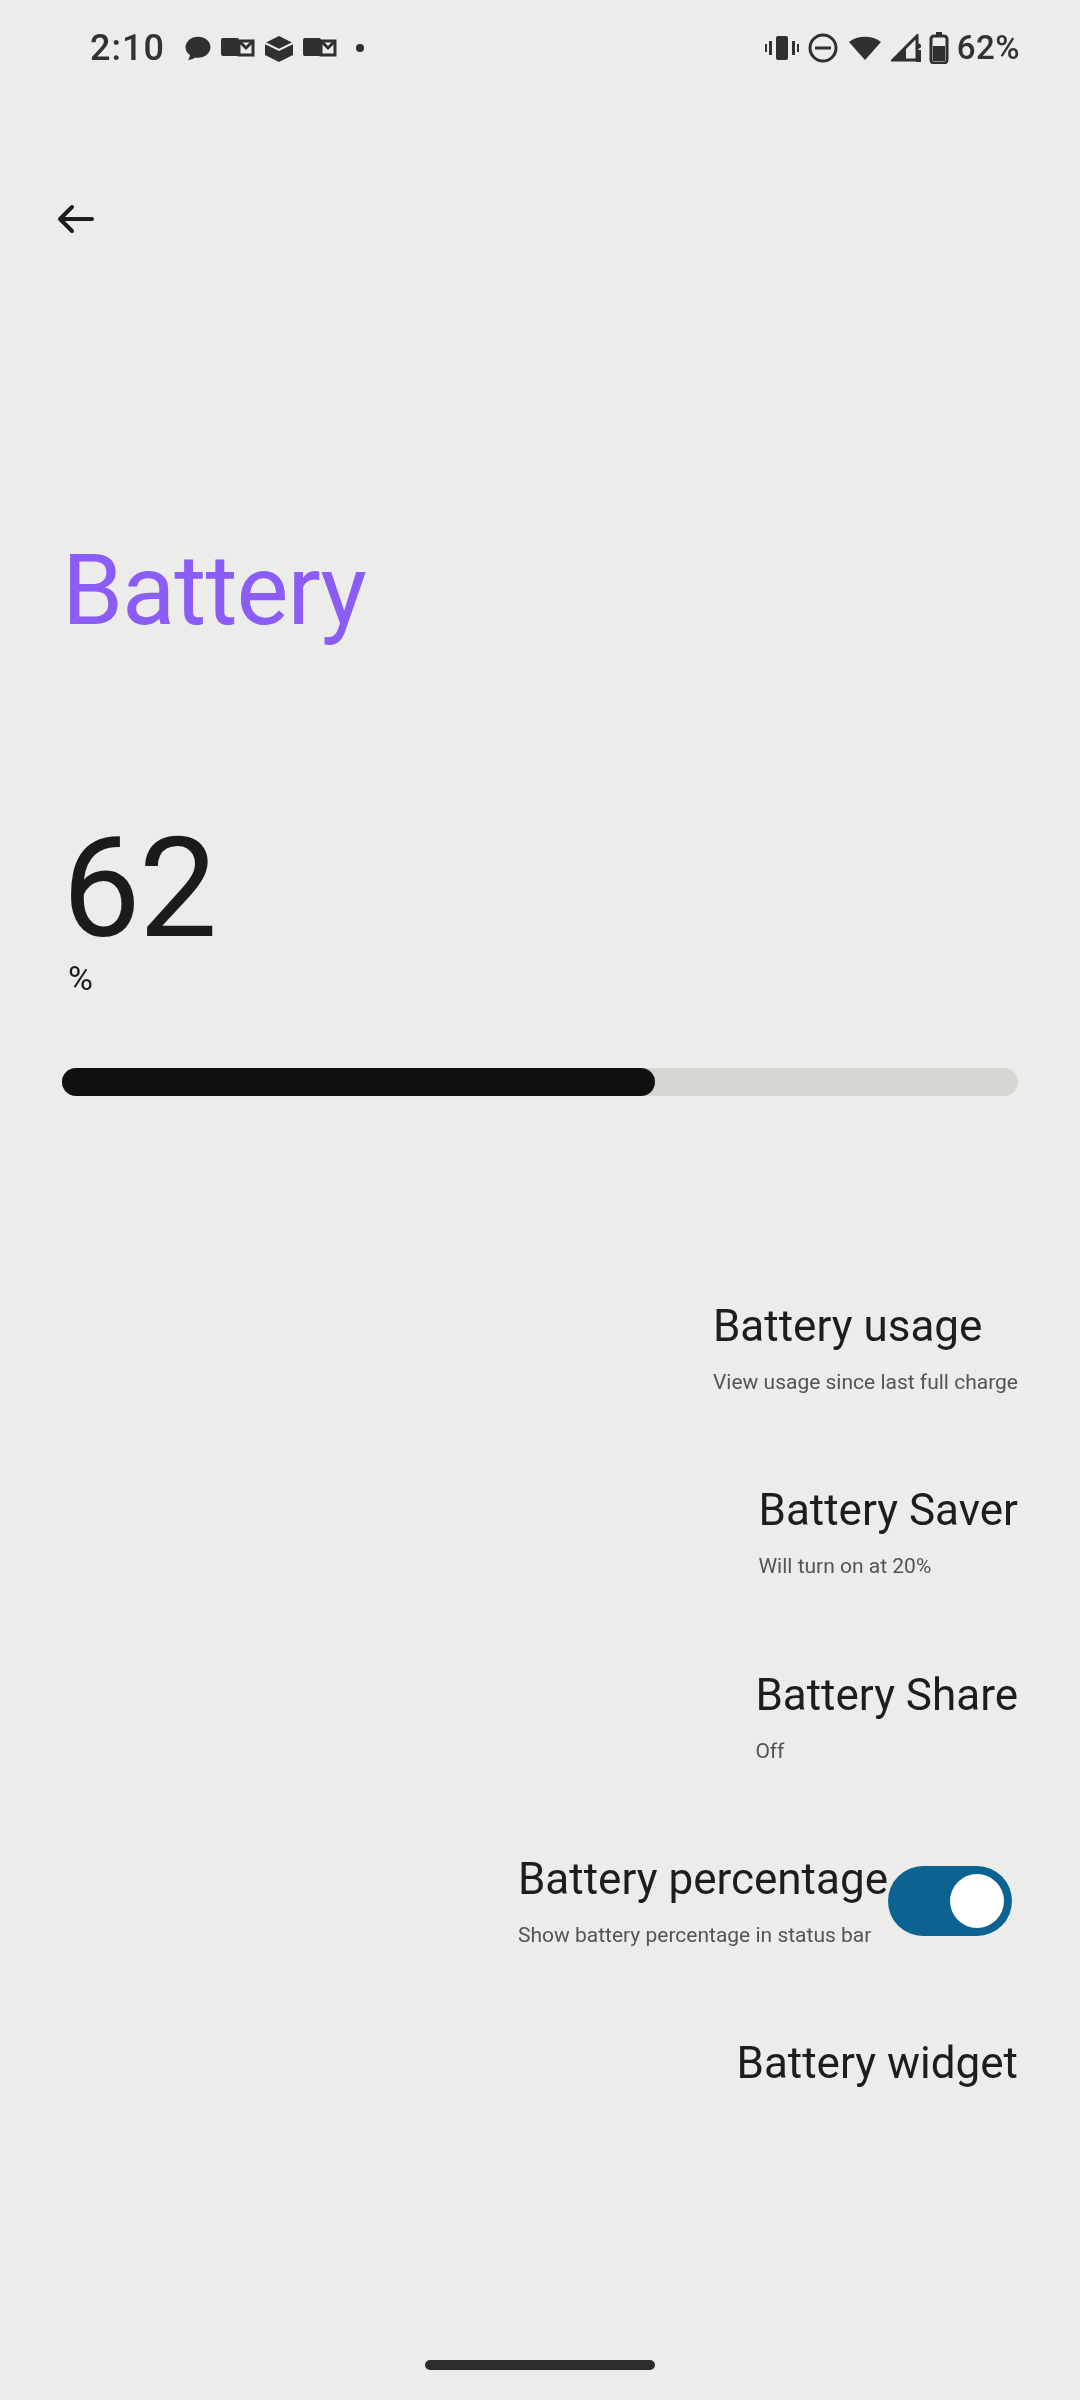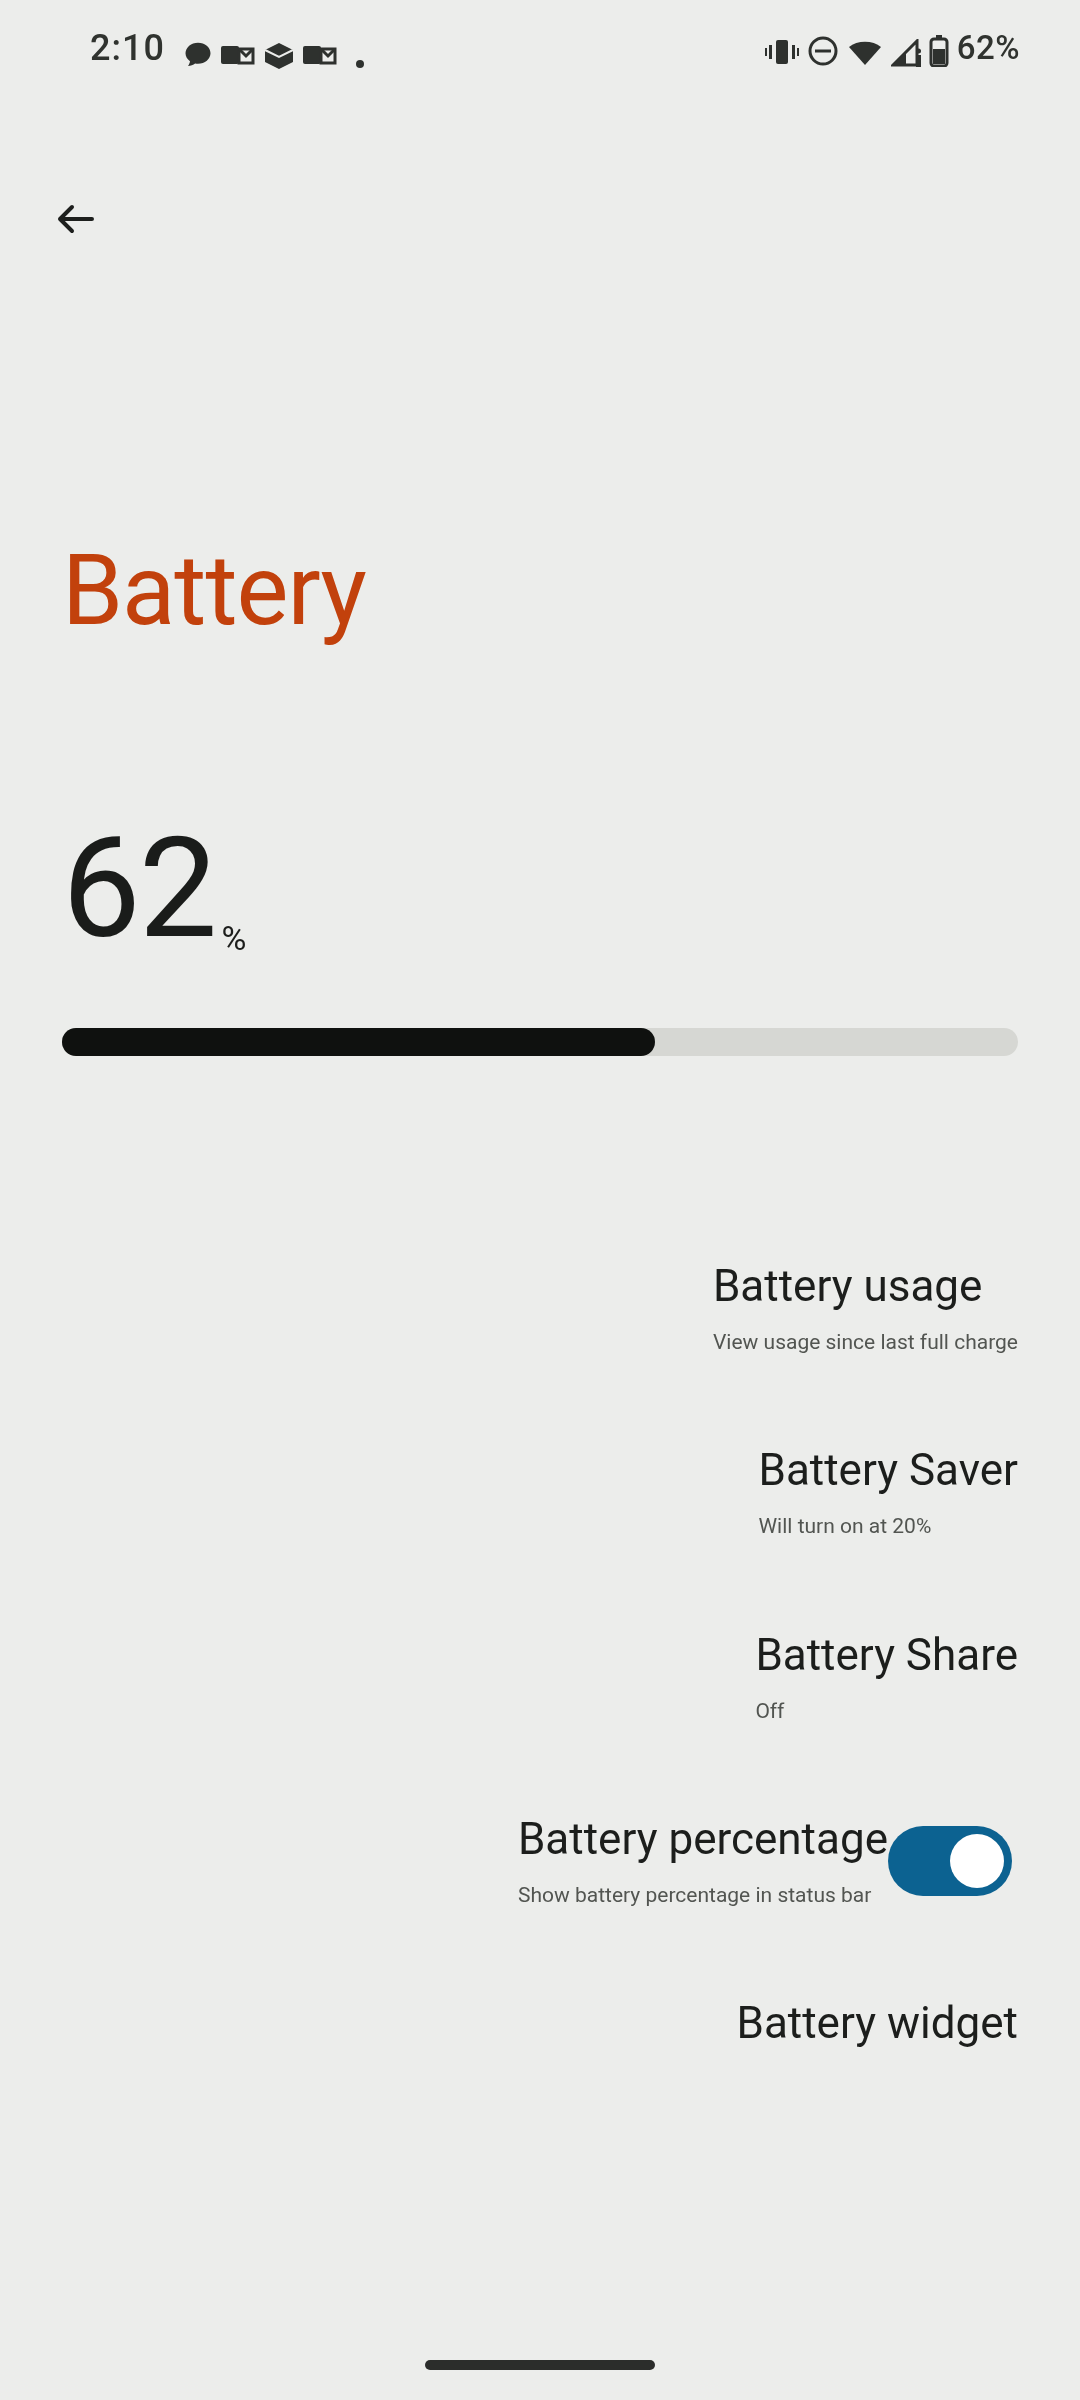--- a/index.html
+++ b/index.html
@@ -16,38 +16,38 @@
   .status-bar {
     display: flex;
     justify-content: space-between;
     align-items: center;
     height: 95px;
     padding: 0 60px 0 90px;
     font-size: 33px;
     font-weight: 500;
     color: #30332f;
   }
-  .status-left, .status-right { display: flex; align-items: flex-end; gap: 8px; }
+  .status-left, .status-right { display: flex; align-items: center; gap: 8px; }
   .status-time { font-size: 36px; letter-spacing: 1px; margin-right: 10px;}
   .status-batt { letter-spacing: 0.5px; }
   .ic { display: inline-flex; align-items: center; justify-content: center; }
 
   
   .page { padding: 0 62px; }
   .back-row { padding: 100px 0 0 0; }
   .back-btn { width: 48px; height: 48px; display:flex; align-items:center; justify-content:center; cursor:pointer; margin-left: -10px;}
   .title {
     font-size: 98px;
     font-weight: 400;
     letter-spacing: -1px;
     padding-top: 290px;
-    color: #c2410c;
+    color: #8b5cf6;
   }
   .battery-hero { padding-top: 170px; }
-  .pct-row { display:flex; align-items: flex-end; }
+  .pct-row { display:flex; align-items: flex-start; flex-direction: column; }
   .pct-big { font-size: 140px; font-weight: 400; line-height: 1; color:#1a1c1a; letter-spacing:-2px;}
   .pct-sm { font-size: 34px; font-weight: 400; color:#1d1e1c; margin-left: 6px; }
   .bar-track {
     margin-top: 70px;
     height: 28px;
     width: 100%;
     background: #d6d7d3;
     border-radius: 14px;
     position: relative;
   }

